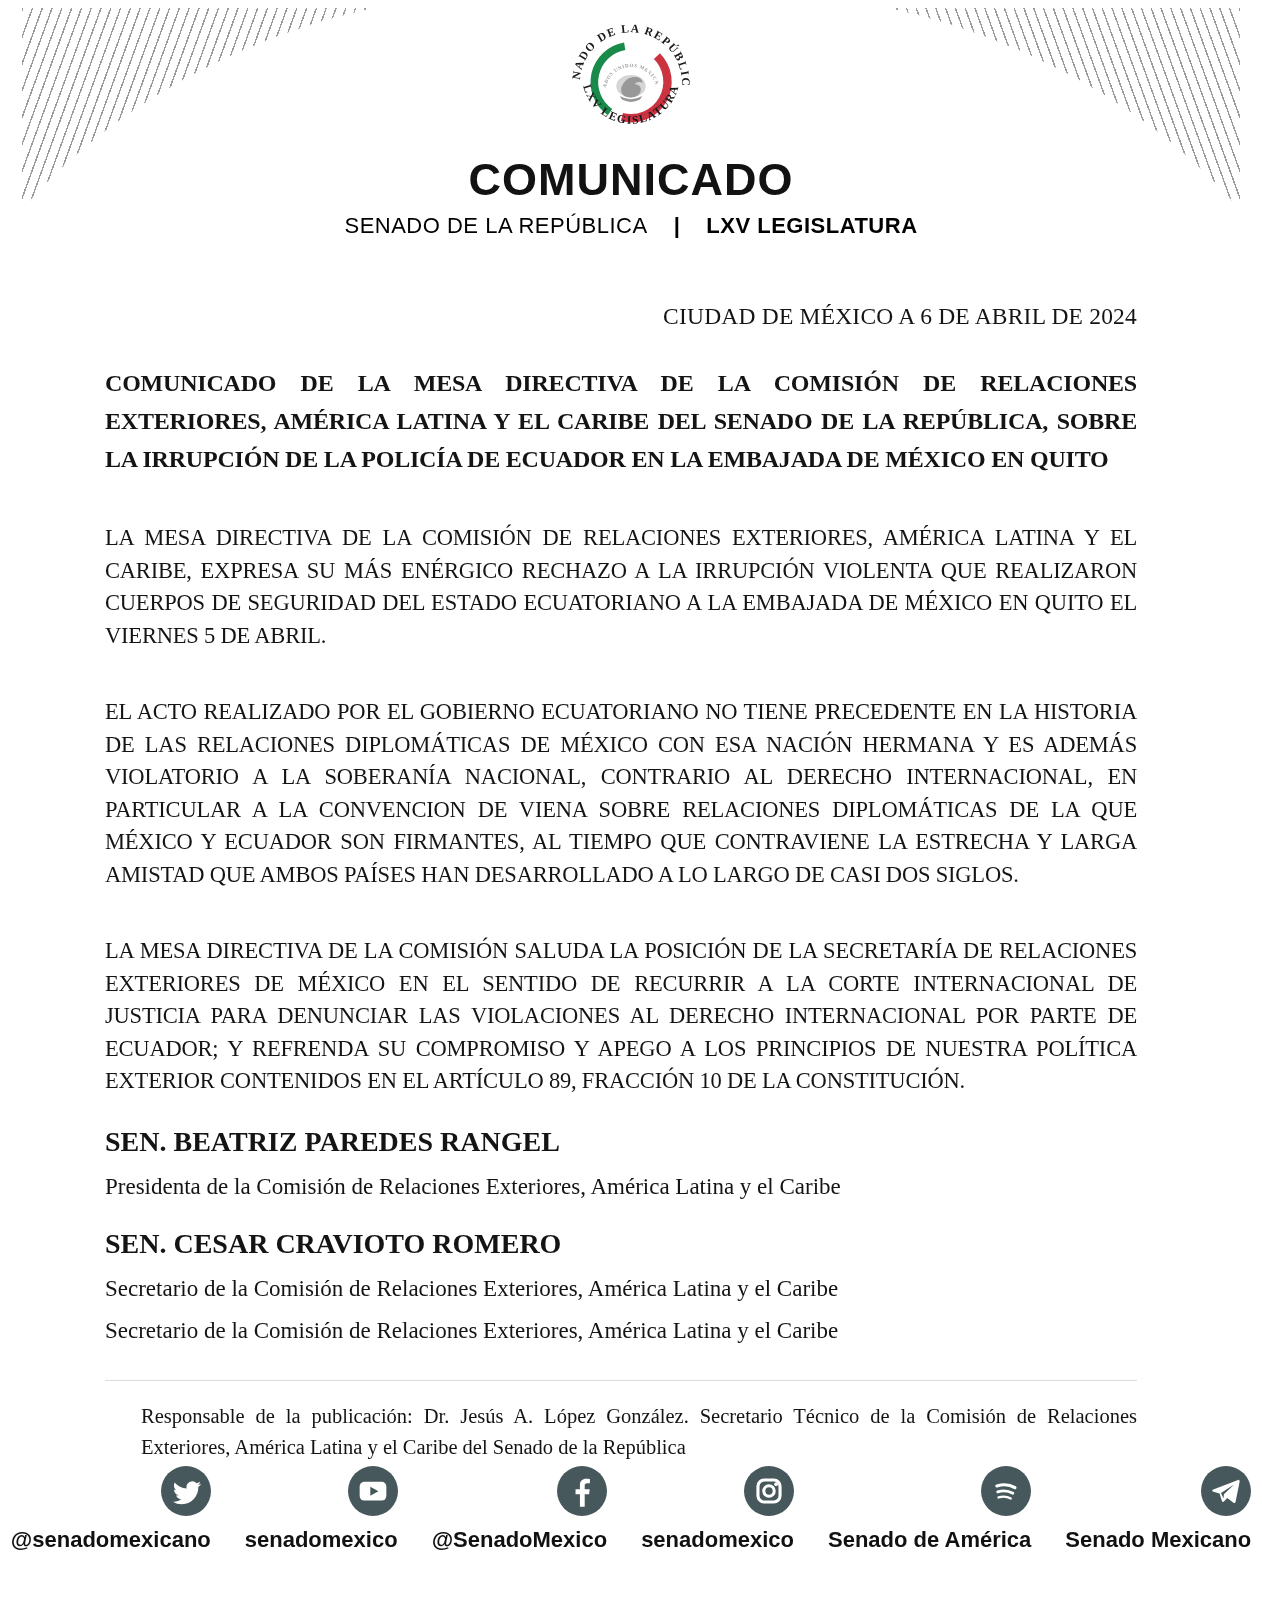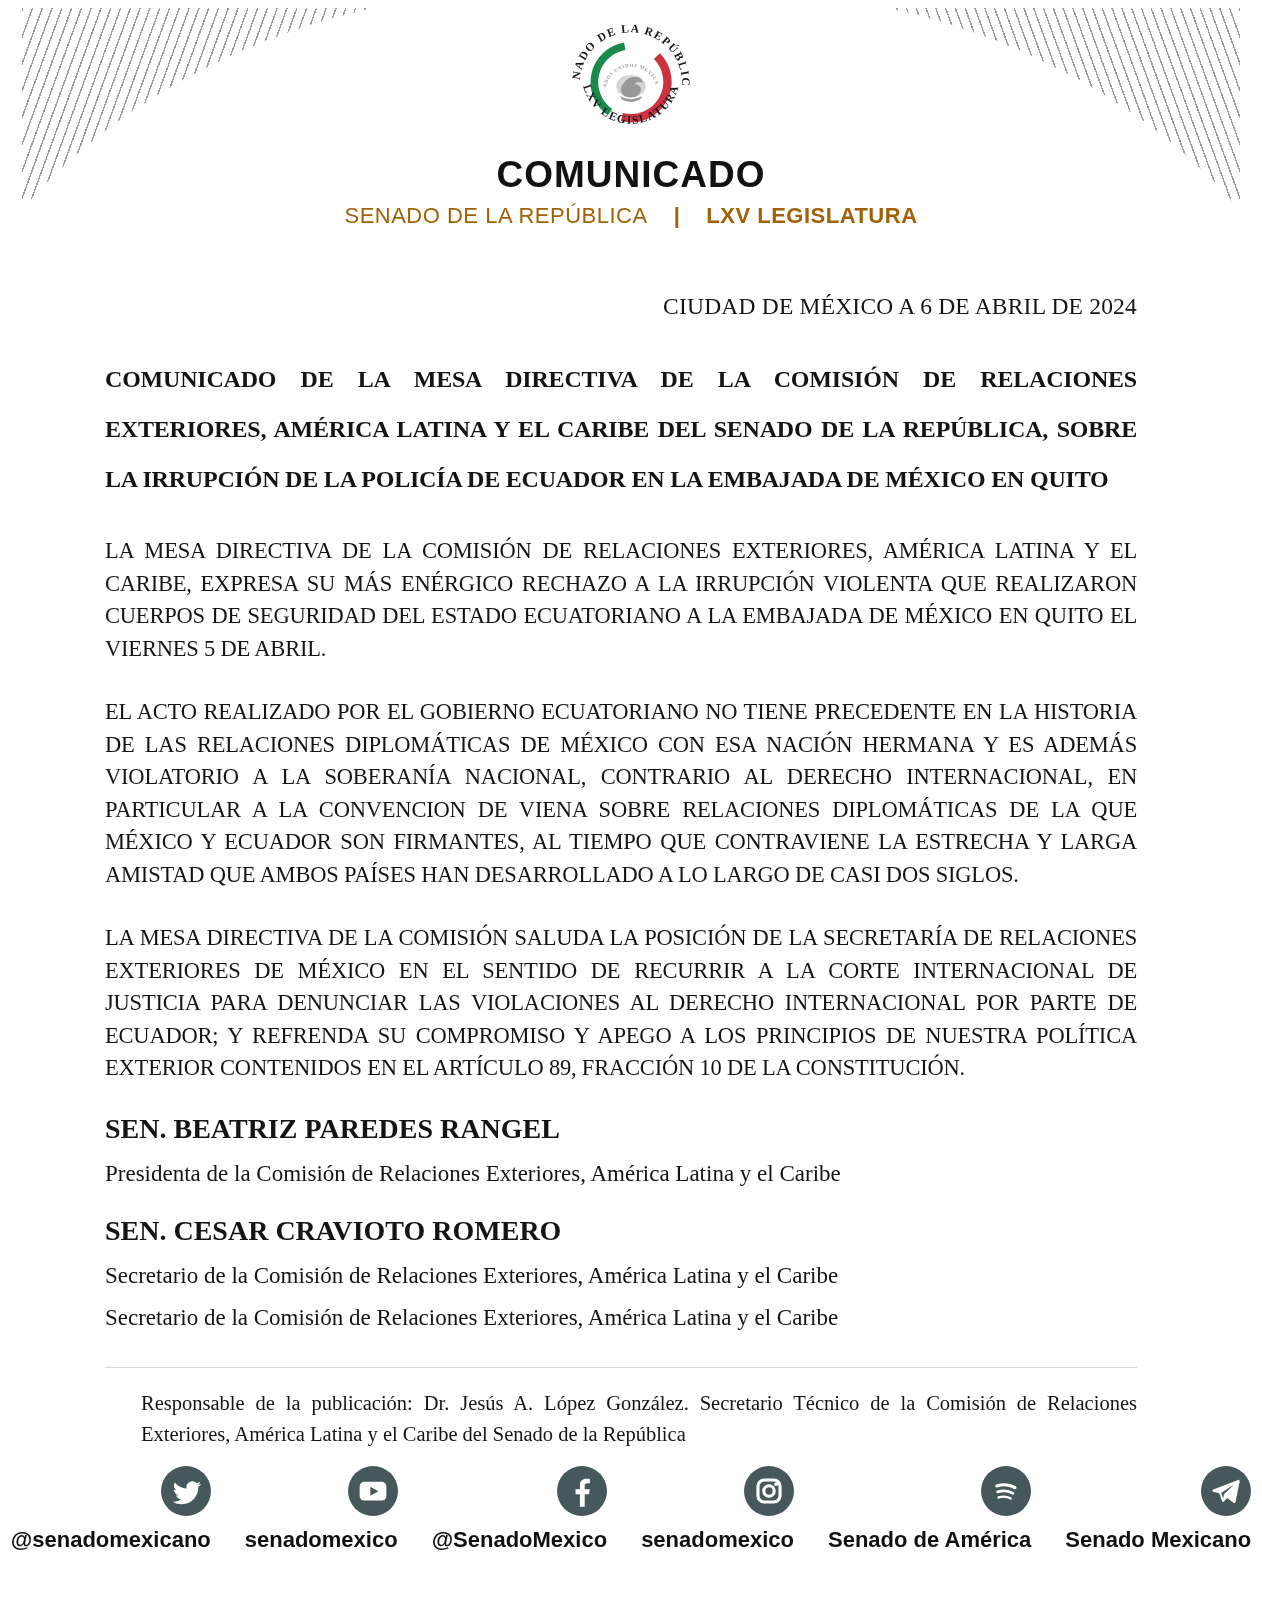--- a/index.html
+++ b/index.html
@@ -10,33 +10,33 @@
   .decor{position:absolute;top:8px;width:380px;height:202px;
          background:repeating-linear-gradient(110deg,#9b9b9b 0 1.4px,transparent 1.4px 9.2px);
          clip-path:polygon(0 0,92% 0,55% 35%,0 100%);
          clip-path:path('M0 0 L352 0 C228 26 88 96 0 202 Z');}
   .decor-left{left:22px;}
   .decor-right{right:22px;transform:scaleX(-1);}
 
   
   .header{position:relative;text-align:center;padding-top:12px;}
   .seal{display:block;margin:0 auto;width:140px;height:140px;}
-  .title{font-family:"Liberation Sans",sans-serif;font-weight:700;font-size:37px;
+  .title{font-family:"Liberation Sans",sans-serif;font-weight:700;font-size:45px;
          letter-spacing:1px;margin:2px 0 7px;color:#121212;}
-  .subtitle{font-family:"Liberation Sans",sans-serif;font-size:22px;color:#a16207;letter-spacing:.5px;}
+  .subtitle{font-family:"Liberation Sans",sans-serif;font-size:22px;color:#000000;letter-spacing:.5px;}
   .subtitle .sub-sep{font-weight:700;margin:0 26px;}
   .subtitle .sub-right{font-weight:700;}
 
   
   .content{width:1032px;margin:0 0 0 105px;}
   .dateline{text-align:right;font-size:23.5px;margin:64px 0 0;letter-spacing:.2px;}
   p{margin:0;}
-  .doc-heading{font-weight:700;font-size:24px;line-height:50px;text-align:justify;
+  .doc-heading{font-weight:700;font-size:24px;line-height:38px;text-align:justify;
                margin-top:34px;letter-spacing:-.2px;}
-  .doc-par{font-size:22.5px;line-height:32.5px;text-align:justify;margin-top:31px;letter-spacing:-.2px;}
+  .doc-par{font-size:22.5px;line-height:32.5px;text-align:justify;margin-top:44px;letter-spacing:-.2px;}
   .sig-name{font-weight:700;font-size:28px;margin-top:28px;}
   .sig-role{font-size:23px;margin-top:16px;}
   .note-rule{border:none;border-top:1px solid #dcdcdc;margin:36px 0 0;}
   .note{font-size:20.5px;line-height:31px;text-align:justify;margin-top:20px;margin-left:36px;}
 
   
   .footer{position:absolute;left:0;right:0;bottom:46px;display:flex;justify-content:center;
           align-items:flex-end;}
   .soc{display:flex;flex-direction:column;align-items:flex-end;gap:11px;padding:0 17px;}
   .soc-label{font-family:"Liberation Sans",sans-serif;font-weight:700;font-size:22px;color:#111;

